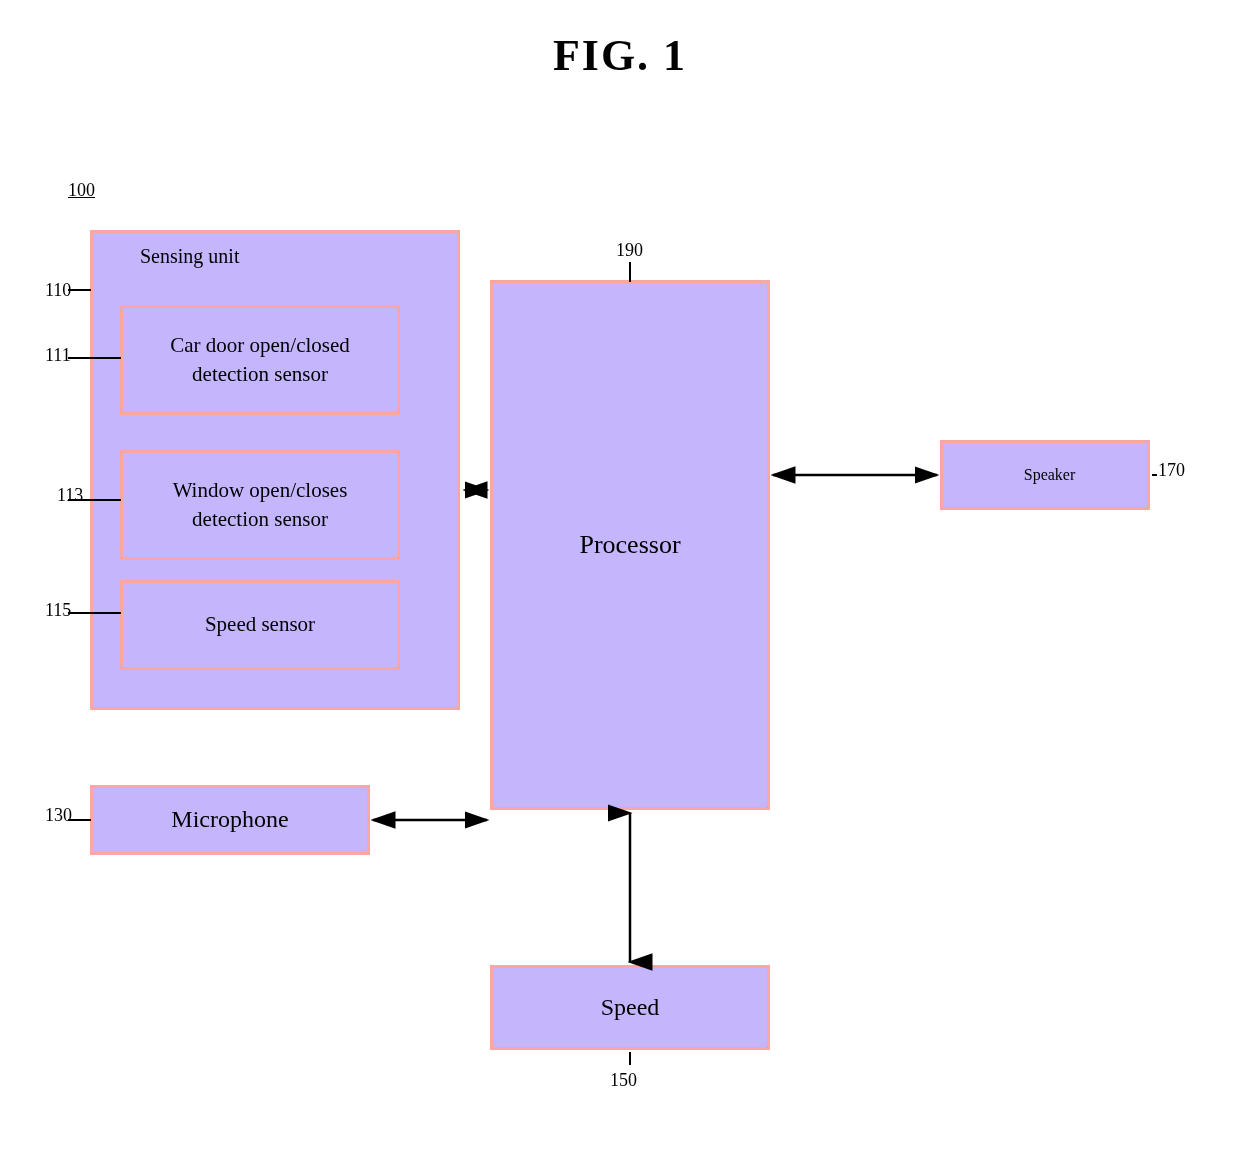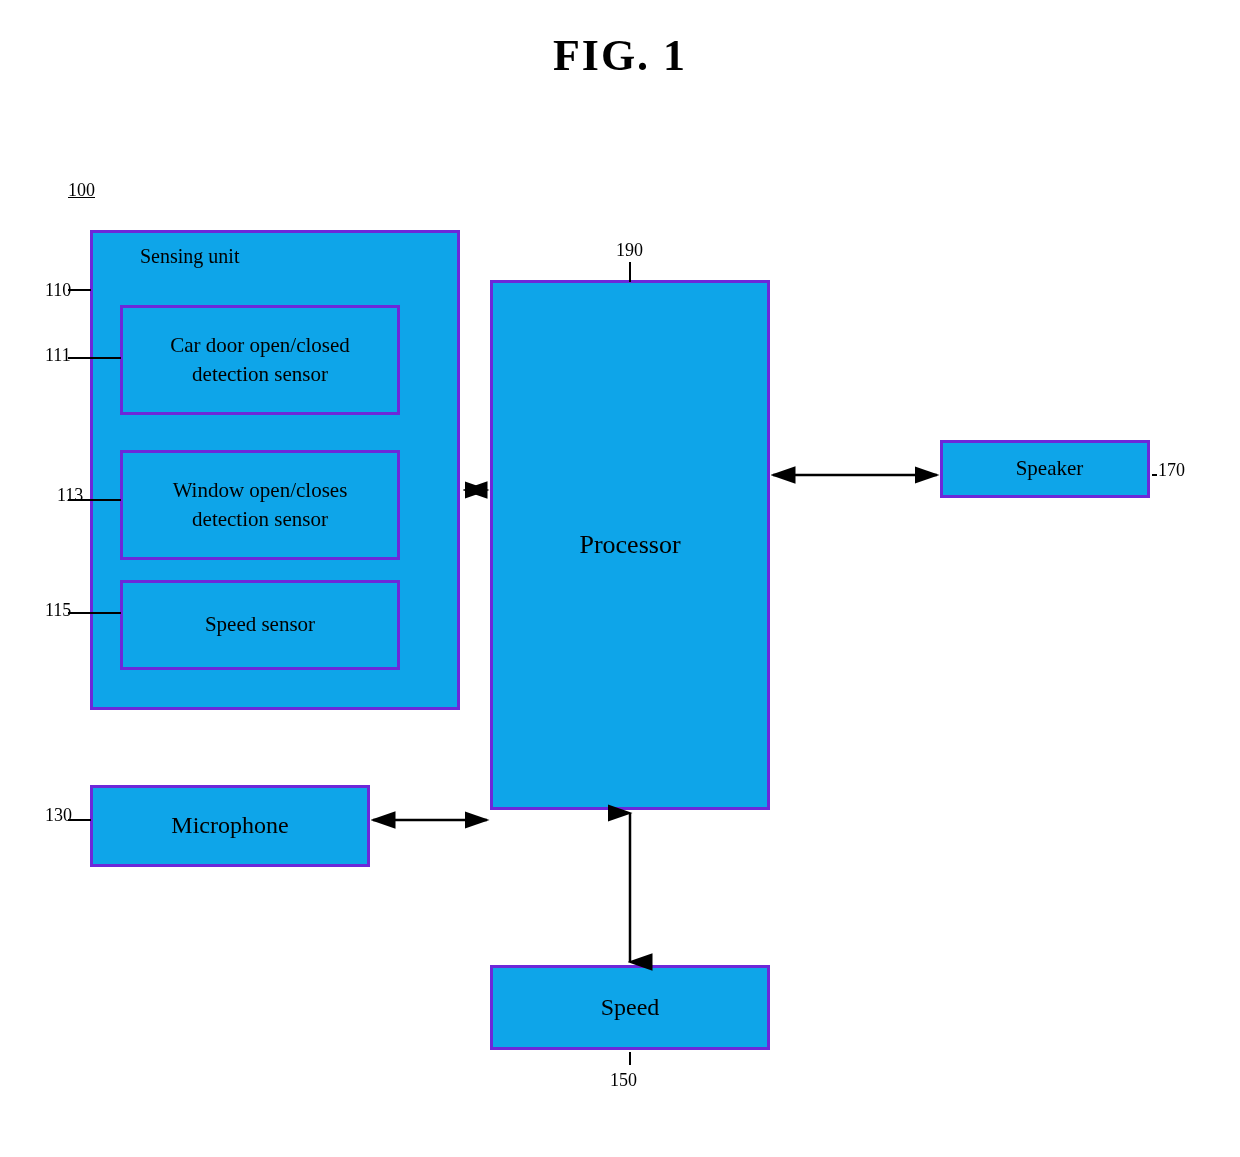--- a/index.html
+++ b/index.html
@@ -31,22 +31,22 @@
     
     .ref-label {
       position: absolute;
       font-size: 18px;
       font-weight: normal;
     }
 
     
     .box {
       position: absolute;
-      border: 3px solid #6d28d9;
-      background: #0ea5e9;
+      border: 3px solid #fca5a5;
+      background: #c4b5fd;
       display: flex;
       align-items: center;
       justify-content: center;
       text-align: center;
       font-size: 22px;
       line-height: 1.4;
     }
 
     
     #sensing-unit {
@@ -98,31 +98,31 @@
       width: 280px;
       height: 530px;
       font-size: 26px;
     }
 
     
     #speaker-box {
       left: 940px;
       top: 330px;
       width: 210px;
-      height: 58px;
-      font-size: 21px;
+      height: 70px;
+      font-size: 16px;
       padding-left: 9px;
     }
 
     
     #microphone-box {
       left: 90px;
       top: 675px;
       width: 280px;
-      height: 82px;
+      height: 70px;
       font-size: 24px;
     }
 
     
     #memory-box {
       left: 490px;
       top: 855px;
       width: 280px;
       height: 85px;
       font-size: 24px;

